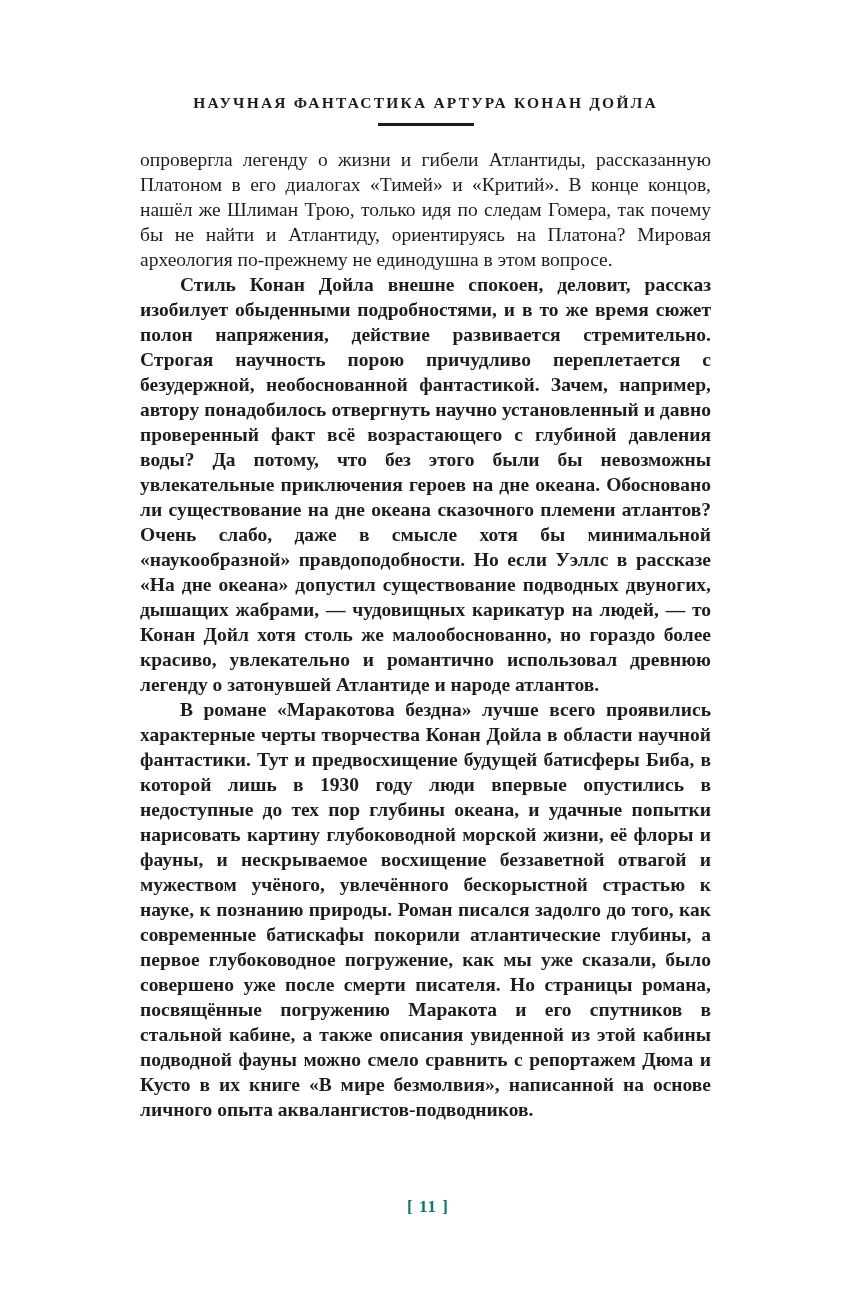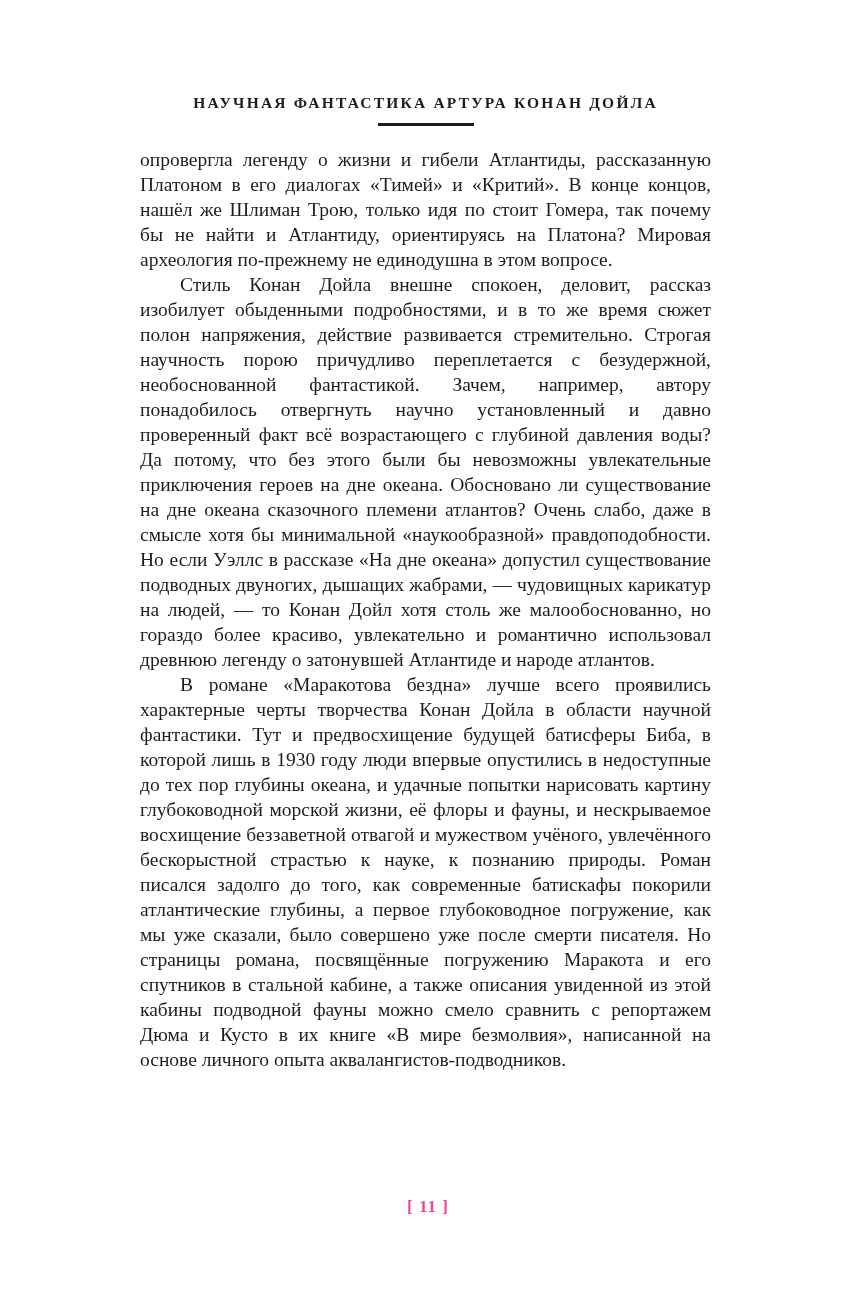--- a/index.html
+++ b/index.html
@@ -39,38 +39,39 @@
     text-align: justify;
     hyphens: auto;
     -webkit-hyphens: auto;
   }
   .body-text p.para {
     margin: 0;
     padding: 0;
   }
   .body-text p.para.indent {
     text-indent: 40px;
+    font-weight: bold;
   }
   .page-number {
     position: absolute;
     left: 0;
     right: 0;
     bottom: 94px;
     text-align: center;
     font-weight: bold;
     font-size: 17px;
     letter-spacing: 1px;
-    color: #ec4899;
+    color: #0f766e;
   }
 </style>
 </head>
 <body>
 
 <div class="page">
   <div class="running-head">НАУЧНАЯ ФАНТАСТИКА АРТУРА КОНАН ДОЙЛА</div>
   <div class="head-rule"></div>
   <div class="body-text" id="body-text">
-      <p class="para" lang="ru">опровергла легенду о жизни и гибели Атлантиды, рассказанную Платоном в его диалогах «Тимей» и «Критий». В конце концов, нашёл же Шлиман Трою, только идя по стоит Гомера, так почему бы не найти и Атлантиду, ориентируясь на Платона? Мировая археология по-прежнему не единодушна в этом вопросе.</p>
+      <p class="para" lang="ru">опровергла легенду о жизни и гибели Атлантиды, рассказанную Платоном в его диалогах «Тимей» и «Критий». В конце концов, нашёл же Шлиман Трою, только идя по следам Гомера, так почему бы не найти и Атлантиду, ориентируясь на Платона? Мировая археология по-прежнему не единодушна в этом вопросе.</p>
       <p class="para indent" lang="ru">Стиль Конан Дойла внешне спокоен, деловит, рассказ изобилует обыденными подробностями, и в то же время сюжет полон напряжения, действие развивается стремительно. Строгая научность порою причудливо переплетается с безудержной, необоснованной фантастикой. Зачем, например, автору понадобилось отвергнуть научно установленный и давно проверенный факт всё возрастающего с глубиной давления воды? Да потому, что без этого были бы невозможны увлекательные приключения героев на дне океана. Обосновано ли существование на дне океана сказочного племени атлантов? Очень слабо, даже в смысле хотя бы минимальной «наукообразной» правдоподобности. Но если Уэллс в рассказе «На дне океана» допустил существование подводных двуногих, дышащих жабрами, — чудовищных карикатур на людей, — то Конан Дойл хотя столь же малообоснованно, но гораздо более красиво, увлекательно и романтично использовал древнюю легенду о затонувшей Атлантиде и народе атлантов.</p>
       <p class="para indent" lang="ru">В романе «Маракотова бездна» лучше всего проявились характерные черты творчества Конан Дойла в области научной фантастики. Тут и предвосхищение будущей батисферы Биба, в которой лишь в 1930 году люди впервые опустились в недоступные до тех пор глубины океана, и удачные попытки нарисовать картину глубоководной морской жизни, её флоры и фауны, и нескрываемое восхищение беззаветной отвагой и мужеством учёного, увлечённого бескорыстной страстью к науке, к познанию природы. Роман писался задолго до того, как современные батискафы покорили атлантические глубины, а первое глубоководное погружение, как мы уже сказали, было совершено уже после смерти писателя. Но страницы романа, посвящённые погружению Маракота и его спутников в стальной кабине, а также описания увиденной из этой кабины подводной фауны можно смело сравнить с репортажем Дюма и Кусто в их книге «В мире безмолвия», написанной на основе личного опыта аквалангистов-подводников.</p>
     </div>
   <div class="page-number">[ 11 ]</div>
 </div>
 
 </body></html>

